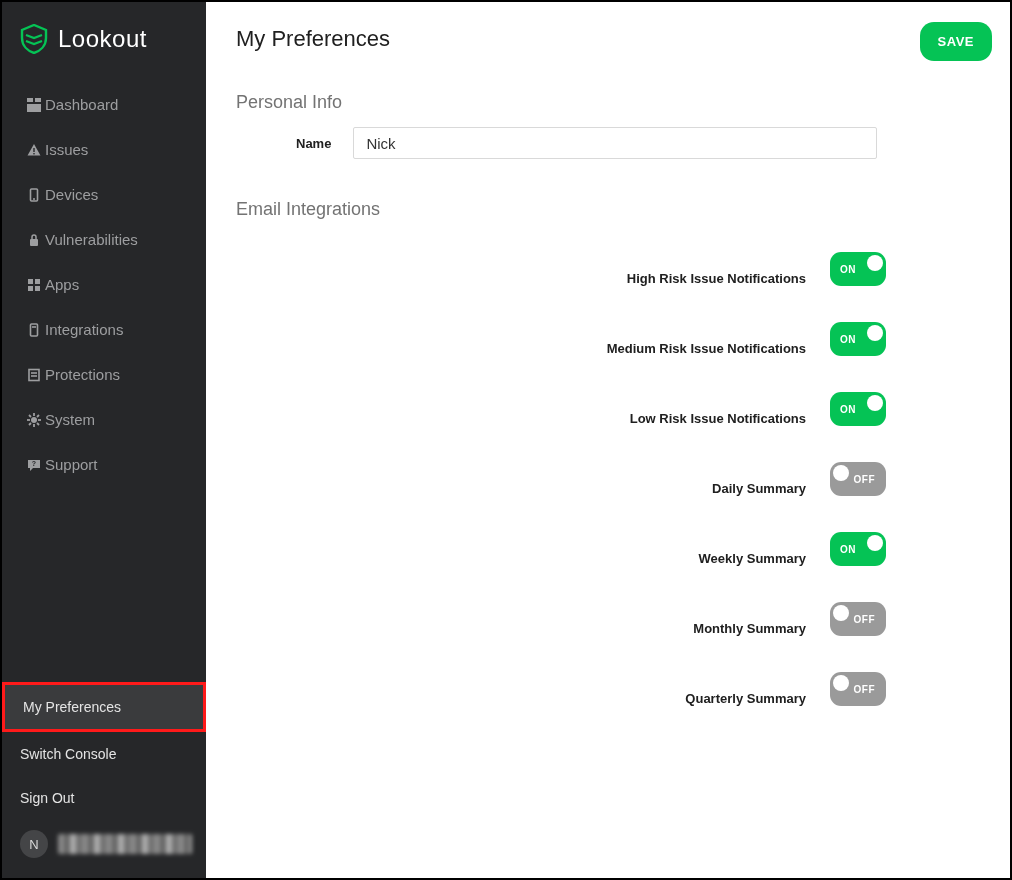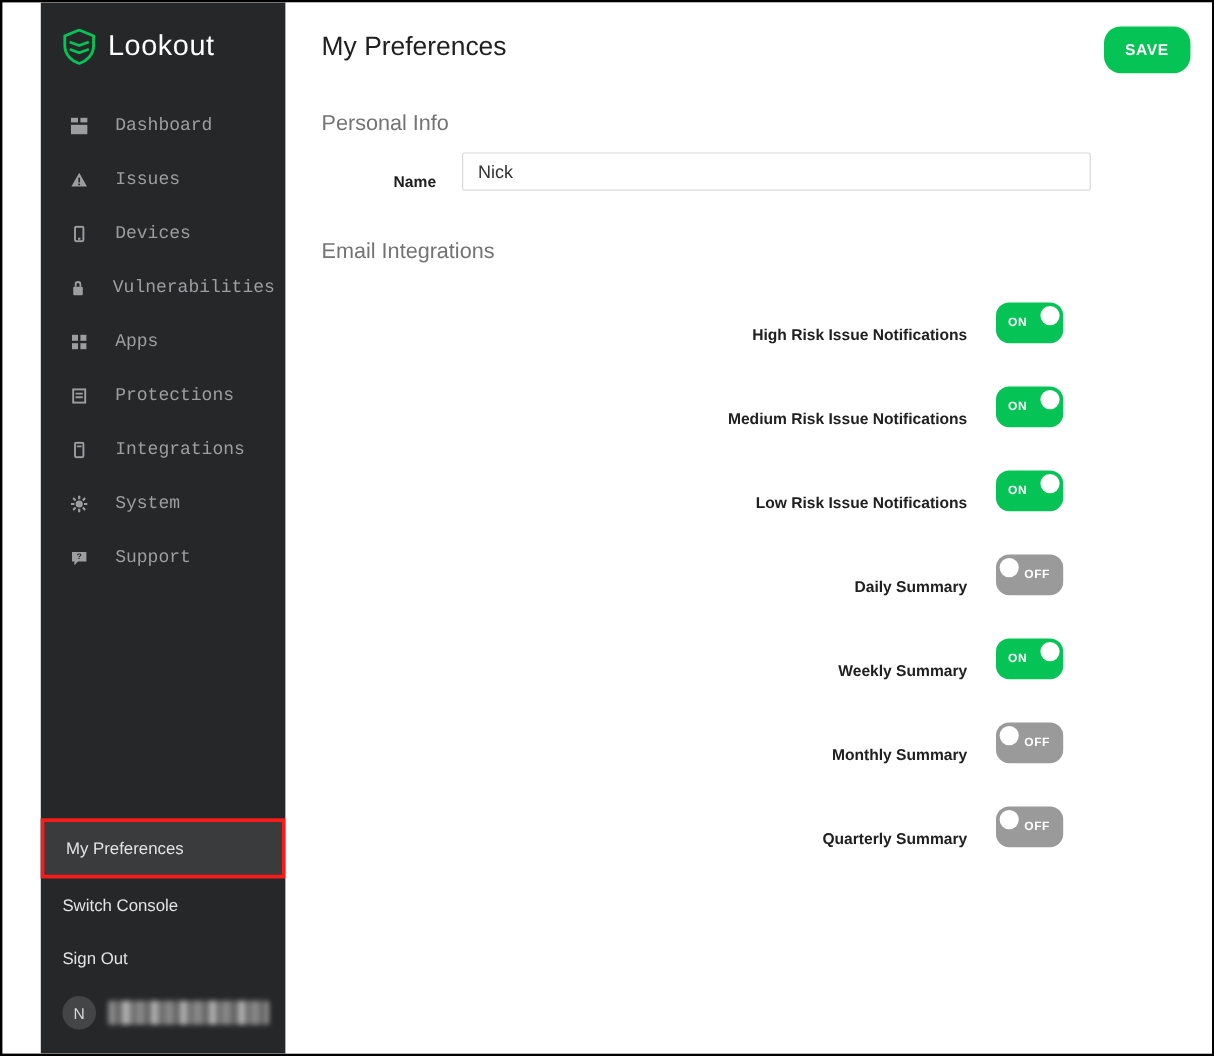--- a/index.html
+++ b/index.html
@@ -1,19 +1,19 @@
 <!DOCTYPE html>
 <html><head>
 <meta charset="utf-8">
 <style>
   * { box-sizing: border-box; margin: 0; padding: 0; }
   html, body { height: 100%; font-family: -apple-system, "Helvetica Neue", Arial, sans-serif; }
   body { width: 1012px; height: 880px; overflow: hidden; border: 2px solid #000; background: #fff; position: relative; }
 
-  .layout { display: flex; width: 100%; height: 100%; padding-left: 32px; }
+  .layout { display: flex; width: 100%; height: 100%; }
 
   
   .sidebar {
     width: 204px;
     background: #262729;
     color: #e0e0e0;
     display: flex;
     flex-direction: column;
     position: relative;
     height: 100%;
@@ -29,26 +29,25 @@
     font-size: 24px;
     font-weight: 400;
     color: #ffffff;
     letter-spacing: 0.5px;
   }
 
   .nav { padding-top: 4px; }
   .nav-item {
     display: flex;
     align-items: center;
-    gap: 22px;
+    gap: 3px;
     padding: 14px 20px 14px 24px;
     font-size: 15px;
     color: #9d9ea0;
     cursor: pointer;
-    font-family: Liberation Mono, monospace;
   }
   .nav-item .icon { width: 16px; display:flex; justify-content:center; align-items:center; }
 
   .nav-bottom {
     margin-top: auto;
   }
   .nav-bottom .nav-link {
     padding: 14px 16px 14px 18px;
     font-size: 14px;
     color: #e4e4e4;
@@ -113,21 +112,21 @@
   .section { margin-top: 40px; }
   .section-title {
     font-size: 18px;
     font-weight: 400;
     color: #737373;
     margin-bottom: 14px;
   }
 
   .field-row {
     display: flex;
-    align-items: flex-end;
+    align-items: center;
     gap: 22px;
     margin-left: 60px;
   }
   .field-label {
     font-size: 13px;
     font-weight: 700;
     color: #202020;
     width: auto;
   }
   .text-input {
@@ -252,35 +251,35 @@
               <rect x="8" y="1" width="5" height="5"></rect>
               <rect x="1" y="8" width="5" height="5"></rect>
               <rect x="8" y="8" width="5" height="5"></rect>
             </svg>
         </span>
         <span>Apps</span>
       </div>
       <div class="nav-item">
         <span class="icon">
           <svg width="14" height="14" viewBox="0 0 14 14" fill="none" stroke="#9d9ea0" stroke-width="1.6">
+              <rect x="3.5" y="1" width="7" height="12" rx="1"></rect>
+              <line x1="5" y1="4" x2="9" y2="4"></line>
+            </svg>
+        </span>
+        <span>Integrations</span>
+      </div>
+      <div class="nav-item">
+        <span class="icon">
+          <svg width="14" height="14" viewBox="0 0 14 14" fill="none" stroke="#9d9ea0" stroke-width="1.6">
               <rect x="2" y="1.5" width="10" height="11"></rect>
               <line x1="4" y1="5" x2="10" y2="5"></line>
               <line x1="4" y1="8" x2="10" y2="8"></line>
             </svg>
         </span>
         <span>Protections</span>
-      </div>
-      <div class="nav-item">
-        <span class="icon">
-          <svg width="14" height="14" viewBox="0 0 14 14" fill="none" stroke="#9d9ea0" stroke-width="1.6">
-              <rect x="3.5" y="1" width="7" height="12" rx="1"></rect>
-              <line x1="5" y1="4" x2="9" y2="4"></line>
-            </svg>
-        </span>
-        <span>Integrations</span>
       </div>
       <div class="nav-item">
         <span class="icon">
           <svg width="14" height="14" viewBox="0 0 14 14" fill="#9d9ea0">
               <circle cx="7" cy="7" r="3"></circle>
               <g stroke="#9d9ea0" stroke-width="1.8">
                 <line x1="7" y1="0" x2="7" y2="3"></line>
                 <line x1="7" y1="11" x2="7" y2="14"></line>
                 <line x1="0" y1="7" x2="3" y2="7"></line>
                 <line x1="11" y1="7" x2="14" y2="7"></line>

